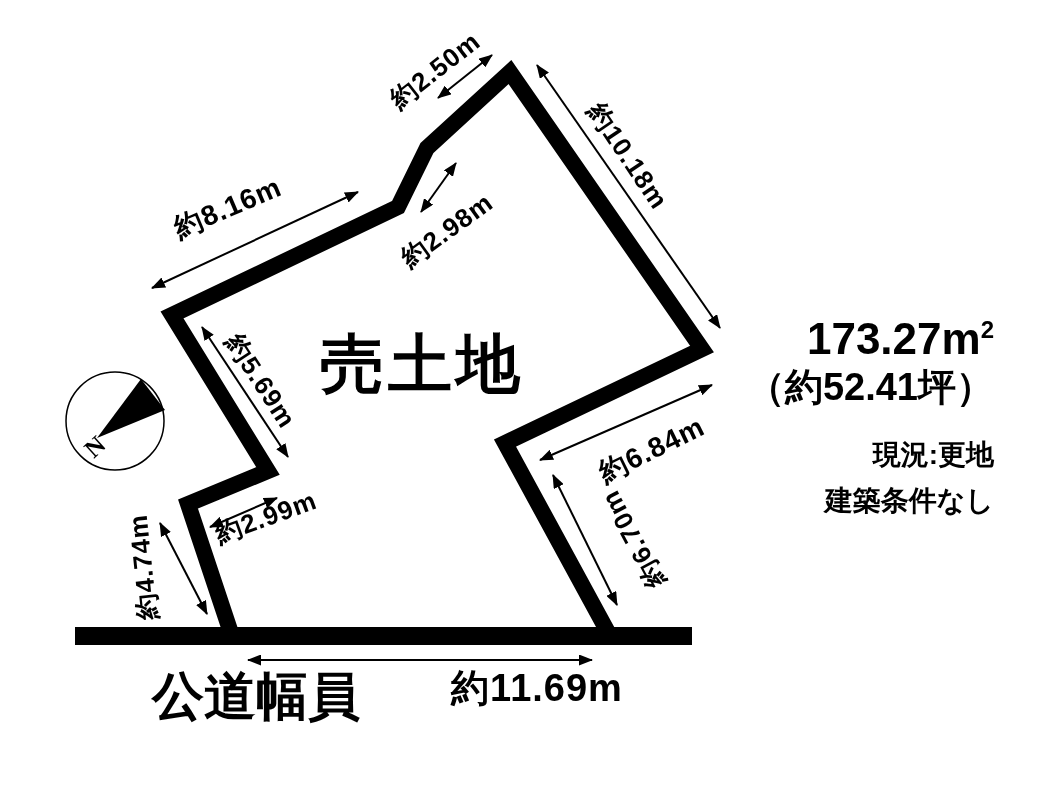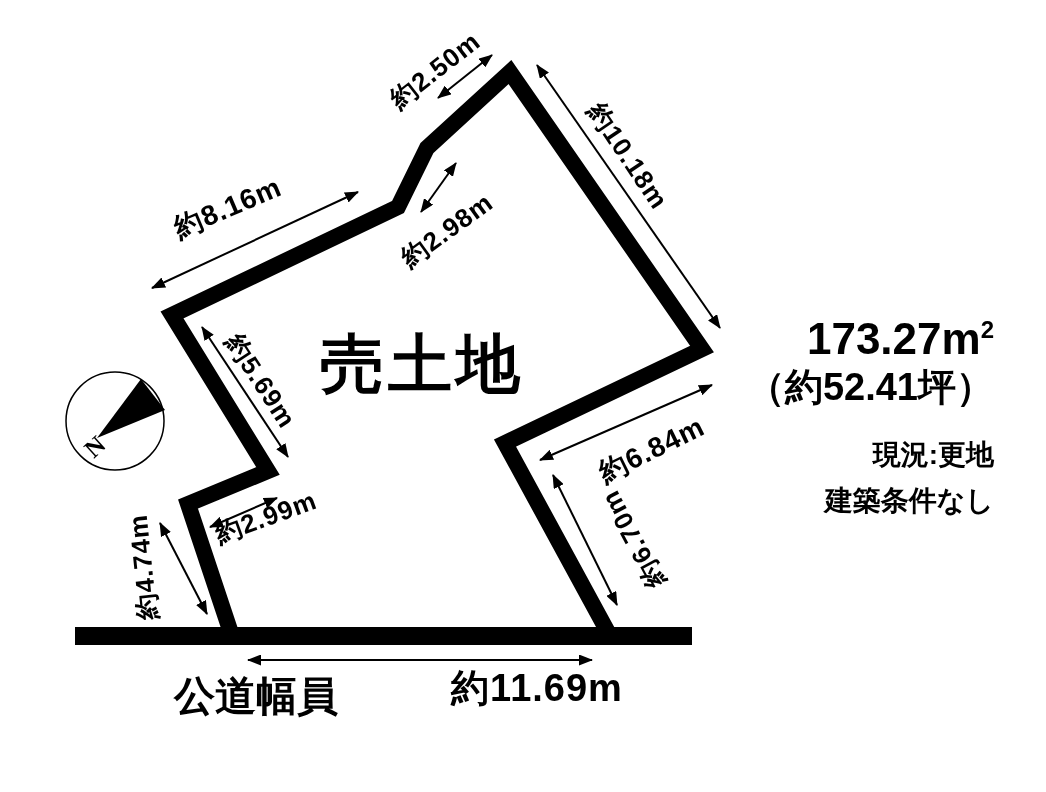--- a/index.html
+++ b/index.html
@@ -19,21 +19,21 @@
     position:absolute;left:738px;top:314px;width:256px;text-align:right;
     font-weight:700;
   }
   .info-area{font-size:44px;line-height:50px;}
   .info-area sup{font-size:24px;vertical-align:super;line-height:0;}
   .info-tsubo{font-size:38px;line-height:46px;}
   .info-gap{height:22px;}
   .info-cond{font-size:28px;line-height:46px;}
   .roadblock{
     position:absolute;left:146px;top:674px;width:220px;text-align:center;
-    font-weight:700;font-size:41px;line-height:44px;
+    font-weight:700;font-size:52px;line-height:44px;
   }
   .north{
     position:absolute;font-family:"Liberation Serif",serif;font-weight:700;
     font-size:25px;transform:translate(-50%,-50%) rotate(-42deg);
   }
 </style>
 </head>
 <body>
 
 <div class="canvas">

